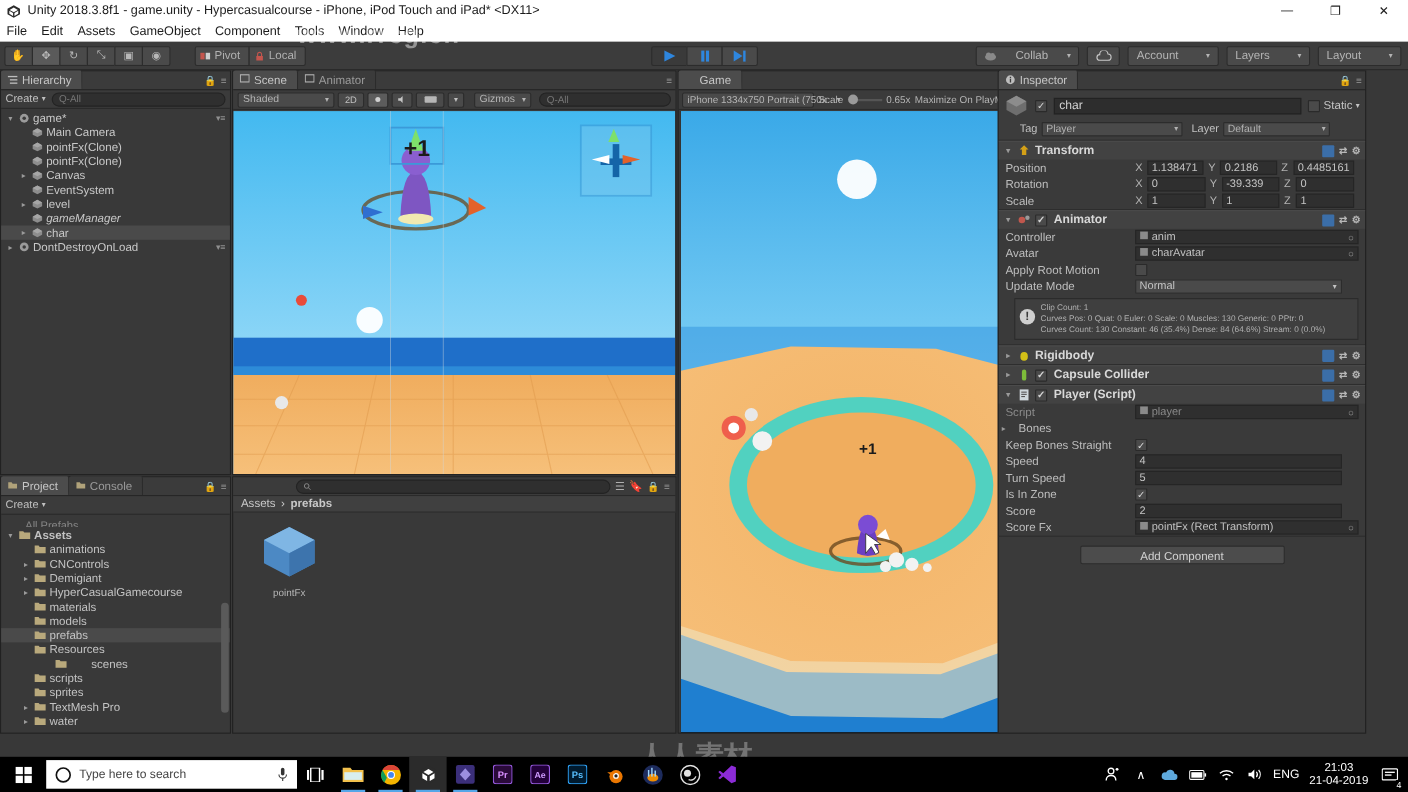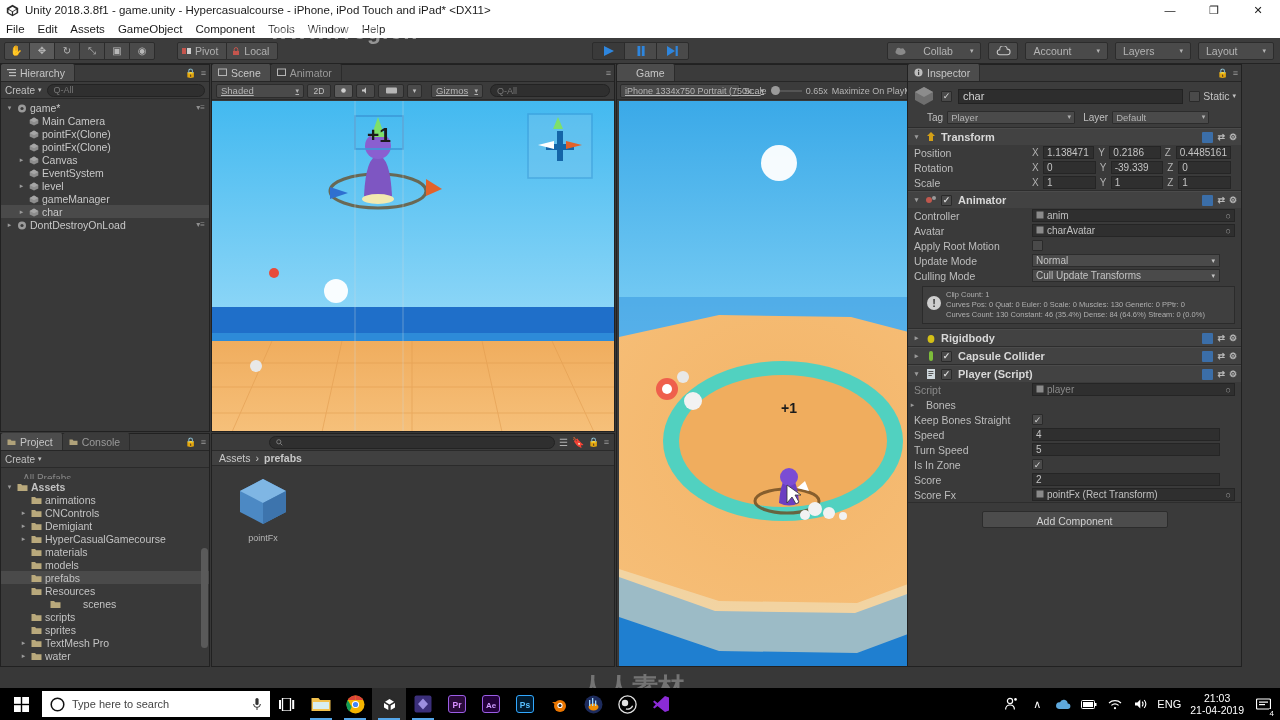--- a/index.html
+++ b/index.html
@@ -71,21 +71,21 @@
   .hrow.sel { background:#4a4a4a; }
   .arw { width:9px; color:#9a9a9a; font-size:7px; text-align:center; flex:0 0 9px; }
   .gicon { width:10px; height:9px; flex:0 0 10px; }
   .rowmenu { margin-left:auto; margin-right:4px; color:#8f8f8f; font-size:8px; }
 
   
   #scene { left:211px; top:0; width:404px; height:368px; }
   .sctl { height:18px; background:#3b3b3b; display:flex; align-items:center; gap:3px;
     padding:0 4px; border-bottom:1px solid #2a2a2a; font-size:9.5px; color:#b5b5b5; }
   .sdd { height:14px; background:#4a4a4a; border:1px solid #2c2c2c; display:flex;
-    align-items:center; justify-content:space-between; padding:0 4px; border-radius:2px;text-decoration:underline; }
+    align-items:center; justify-content:space-between; padding:0 4px; border-radius:2px; }
   .sbtn { height:14px; min-width:19px; background:#4a4a4a; border:1px solid #2c2c2c;
     display:flex; align-items:center; justify-content:center; border-radius:2px;
     color:#c0c0c0; font-size:8.5px; }
   .sbtn.on { background:#5c5c5c; }
 
   
   #game { left:616px; top:0; width:328px; height:603px; }
   .gctl { height:18px; background:#3b3b3b; display:flex; align-items:center; gap:4px;
     padding:0 3px; border-bottom:1px solid #2a2a2a; font-size:9px; color:#b5b5b5;
     white-space:nowrap; overflow:hidden; }
@@ -362,21 +362,21 @@
             <span>EventSystem</span>
           </div>
           <div class="hrow" style="padding-left: 16px;">
             <span class="arw">▸</span>
             <span class="gicon"><svg viewBox="0 0 10 9">
                 <polygon points="5,0.6 9.3,3 9.3,6.4 5,8.6 0.7,6.4 0.7,3" fill="#8d8d8d"></polygon>
                 <polygon points="5,0.6 9.3,3 5,5.2 0.7,3" fill="#a6a6a6"></polygon>
               </svg></span>
             <span>level</span>
           </div>
-          <div class="hrow" style="padding-left: 16px;">
+          <div class="hrow" style="padding-left: 16px; font-style: italic;">
             <span class="arw"></span>
             <span class="gicon"><svg viewBox="0 0 10 9">
                 <polygon points="5,0.6 9.3,3 9.3,6.4 5,8.6 0.7,6.4 0.7,3" fill="#8d8d8d"></polygon>
                 <polygon points="5,0.6 9.3,3 5,5.2 0.7,3" fill="#a6a6a6"></polygon>
               </svg></span>
             <span>gameManager</span>
           </div>
           <div class="hrow sel" style="padding-left: 16px;">
             <span class="arw">▸</span>
             <span class="gicon"><svg viewBox="0 0 10 9">
@@ -729,27 +729,20 @@
               <span class="plabel">Apply Root Motion</span>
               <span class="chk"></span>
             </div>
             <div class="prow">
               <span class="plabel">Update Mode</span>
               <div class="pfield dd">
                 <span>Normal</span>
                 <span style="font-size: 7px;">▾</span>
               </div>
             </div>
-            <div class="prow">
-              <span class="plabel">Culling Mode</span>
-              <div class="pfield dd">
-                <span>Cull Update Transforms</span>
-                <span style="font-size: 7px;">▾</span>
-              </div>
-            </div>
             <div class="infobox">
               <div class="warnico">!</div>
               <div class="infotxt" style="white-space: pre-line;">Clip Count: 1
 Curves Pos: 0 Quat: 0 Euler: 0 Scale: 0 Muscles: 130 Generic: 0 PPtr: 0
 Curves Count: 130 Constant: 46 (35.4%) Dense: 84 (64.6%) Stream: 0 (0.0%)</div>
             </div>
           </div>
           <div class="comp">
             <div class="comphead">
               <span class="arw">▸</span>

